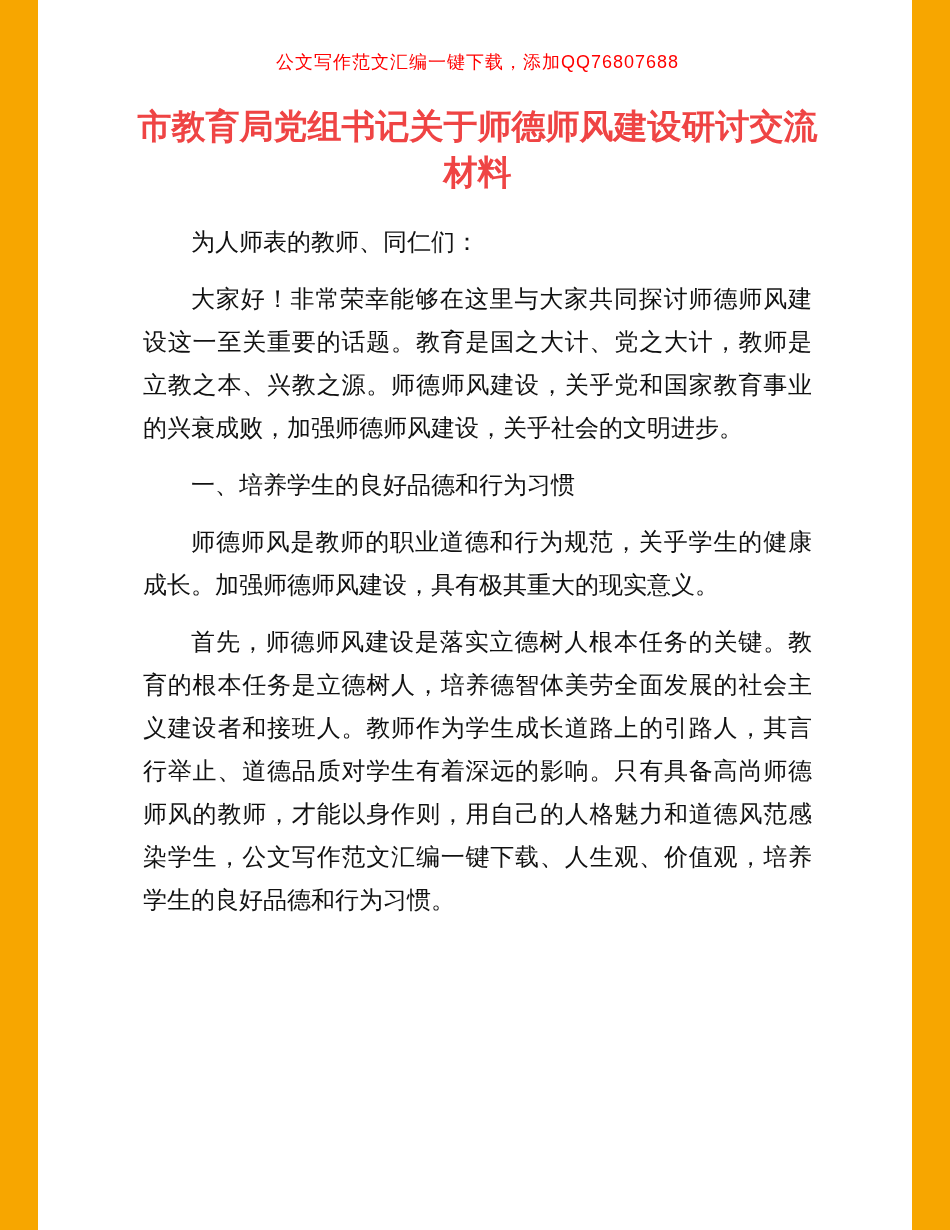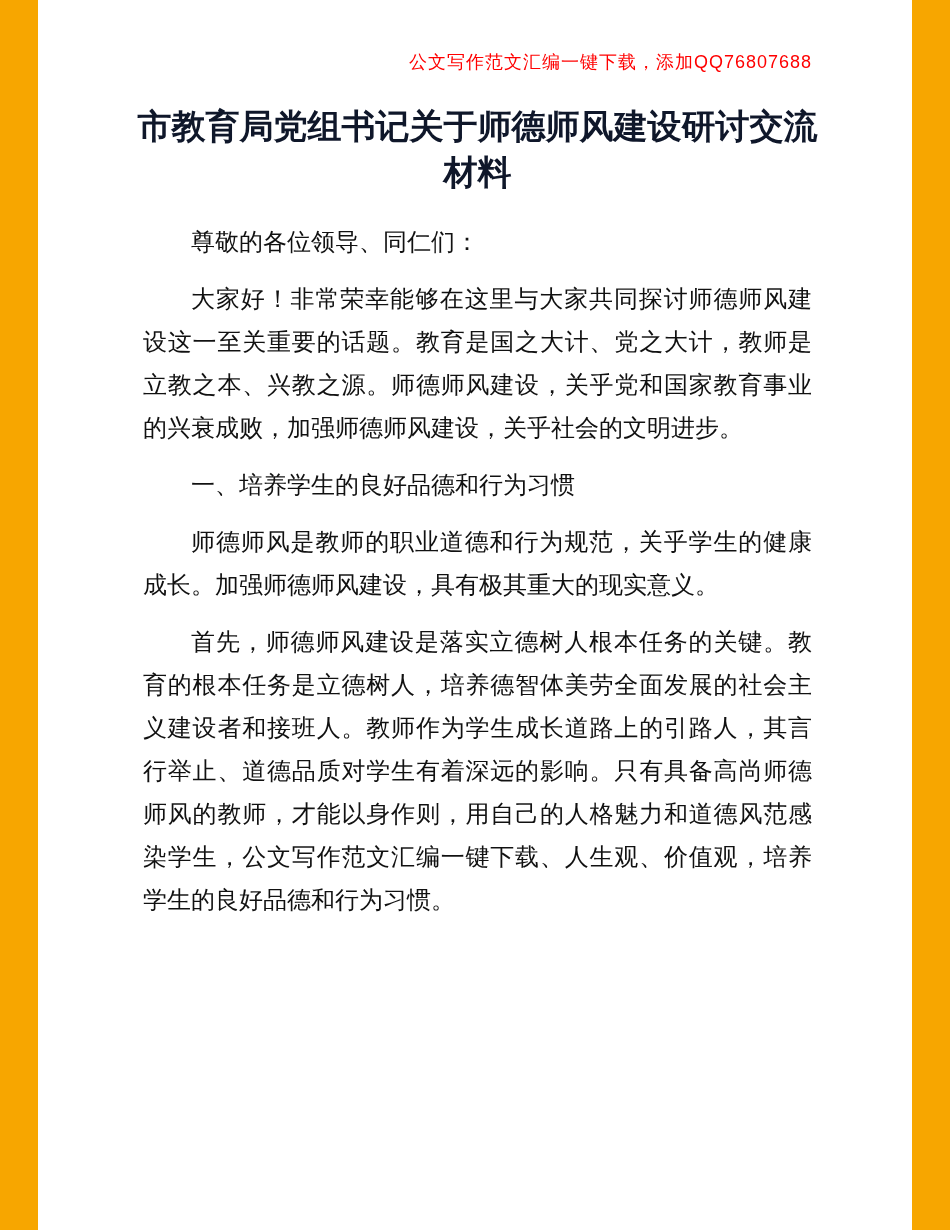--- a/index.html
+++ b/index.html
@@ -16,29 +16,29 @@
     .paper {
       box-sizing: border-box;
       width: 874px;
       min-height: 1230px;
       margin: 0 auto;
       background: #FFFFFF;
       padding: 50px 100px 80px 105px;
     }
     .promo {
       color: #FF0000;
-      text-align: right;
+      text-align: center;
       font-size: 18px;
       letter-spacing: 1px;
       margin: 0 0 30px 0;
     }
     .title {
       font-size: 34px;
       font-weight: bold;
-      color: #0f172a;
+      color: #ef4444;
       text-align: center;
       line-height: 1.35;
       margin: 0 -15px 24px -15px;
     }
     .doc-body p {
       font-size: 24px;
       line-height: 43px;
       color: #111111;
       text-indent: 2em;
       text-align: justify;
@@ -48,19 +48,19 @@
   </style>
 </head>
 <body>
 
 <div class="paper">
   <div class="promo">公文写作范文汇编一键下载，添加QQ76807688</div>
 
   <h1 class="title">市教育局党组书记关于师德师风建设研讨交流材料</h1>
 
   <div class="doc-body">
-    <p>尊敬的各位领导、同仁们：</p>
+    <p>为人师表的教师、同仁们：</p>
     <p>大家好！非常荣幸能够在这里与大家共同探讨师德师风建设这一至关重要的话题。教育是国之大计、党之大计，教师是立教之本、兴教之源。师德师风建设，关乎党和国家教育事业的兴衰成败，加强师德师风建设，关乎社会的文明进步。</p>
     <p>一、培养学生的良好品德和行为习惯</p>
     <p>师德师风是教师的职业道德和行为规范，关乎学生的健康成长。加强师德师风建设，具有极其重大的现实意义。</p>
     <p>首先，师德师风建设是落实立德树人根本任务的关键。教育的根本任务是立德树人，培养德智体美劳全面发展的社会主义建设者和接班人。教师作为学生成长道路上的引路人，其言行举止、道德品质对学生有着深远的影响。只有具备高尚师德师风的教师，才能以身作则，用自己的人格魅力和道德风范感染学生，公文写作范文汇编一键下载、人生观、价值观，培养学生的良好品德和行为习惯。</p>
   </div>
 </div>
 
 </body></html>

